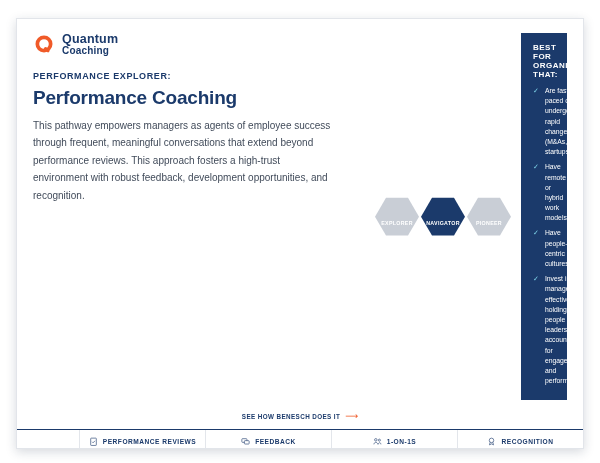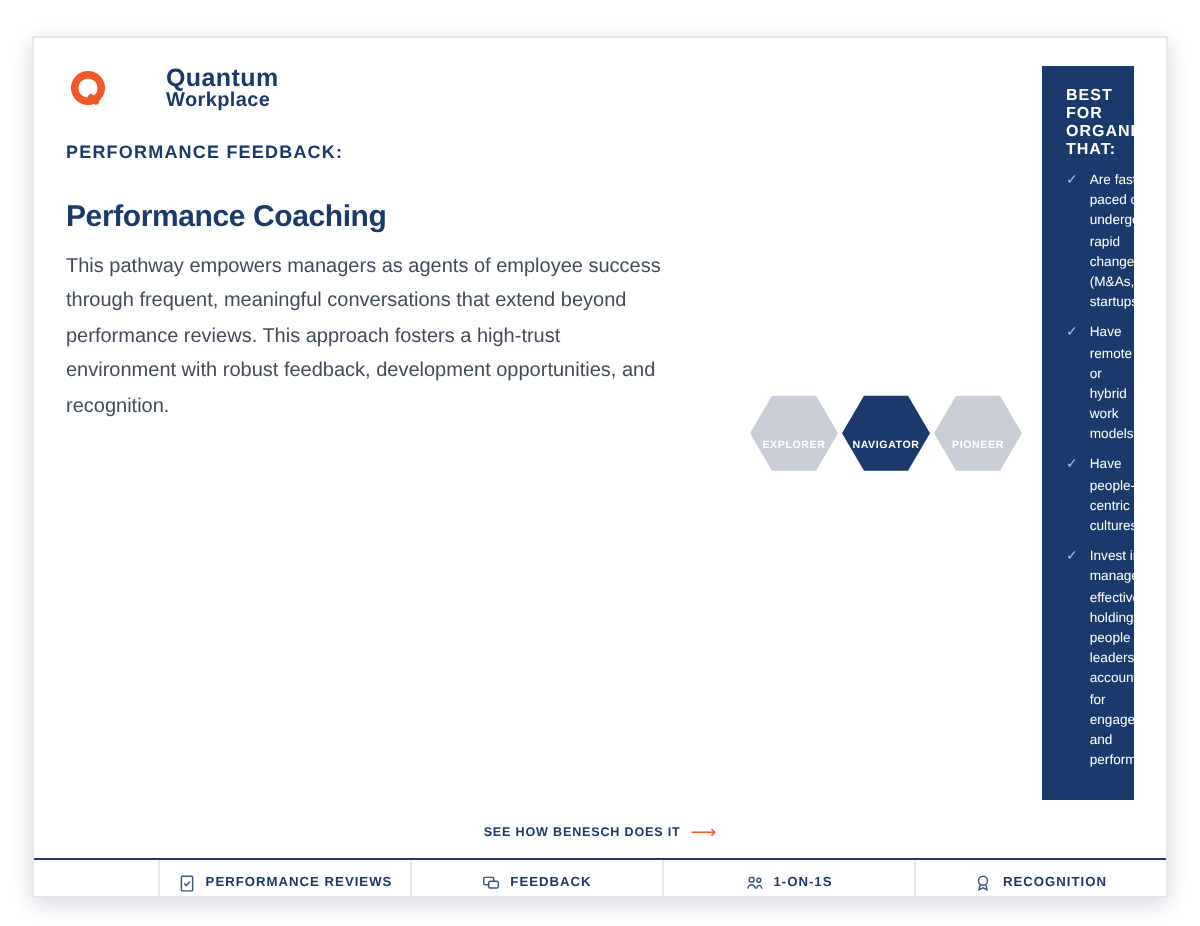--- a/index.html
+++ b/index.html
@@ -26,34 +26,34 @@
 
   
   .header {
     display: flex;
     padding: 14px 16px 10px 16px;
     gap: 10px;
   }
   .header-left { width: 320px; }
   .logo-row { display: flex; align-items: center; gap: 7px; }
   .logo-mark { width: 22px; height: 22px; position: relative; flex: none; }
-  .logo-text { line-height: 1.05; margin-left: 21px; }
+  .logo-text { line-height: 1.05; }
   .logo-q {
     font-size: 12.5px; font-weight: bold; color: #1b3a6b; letter-spacing: .2px;
   }
   .logo-w {
     font-size: 10px; font-weight: bold; color: #1b3a6b; letter-spacing: .2px;
   }
   .eyebrow {
     margin-top: 14px;
     font-size: 9px; font-weight: bold; color: #1b3a6b; letter-spacing: .6px;
   }
   .headline {
-    margin-top: 19px;
-    font-size: 15px; font-weight: bold; color: #1b3a6b; letter-spacing: -.2px;
+    margin-top: 6px;
+    font-size: 19px; font-weight: bold; color: #1b3a6b; letter-spacing: -.2px;
   }
   .blurb {
     margin-top: 8px;
     font-size: 10px; color: #3d4busy; color: #414b5a; line-height: 1.75;
     width: 300px;
   }
 
   
   .badges { display: flex; align-items: center; gap: 2px; margin-left: 12px; }
   .hex {
@@ -121,25 +121,25 @@
       <div class="header-left">
         <div class="logo-row">
           <span class="logo-mark">
             <svg width="22" height="22" viewBox="0 0 22 22">
               <path d="M11 1.5 A8.5 8.5 0 1 0 11 18.5 A8.5 8.5 0 1 0 11 1.5 Z M11 5.2 A4.8 4.8 0 1 1 11 14.8 A4.8 4.8 0 1 1 11 5.2 Z" fill="#f05a28" fill-rule="evenodd"></path>
               <rect x="12.4" y="12.4" width="6.4" height="3" rx="1.4" fill="#f05a28" transform="rotate(42 12.4 12.4)"></rect>
             </svg>
           </span>
           <span class="logo-text">
             <div class="logo-q">Quantum</div>
-            <div class="logo-w">Workplace</div>
-          </span>
-        </div>
-
-        <div class="eyebrow">PERFORMANCE FEEDBACK:</div>
+            <div class="logo-w">Coaching</div>
+          </span>
+        </div>
+
+        <div class="eyebrow">PERFORMANCE EXPLORER:</div>
         <div class="headline">Performance Coaching</div>
         <div class="blurb">This pathway empowers managers as agents of employee success through frequent, meaningful conversations that extend beyond performance reviews. This approach fosters a high-trust environment with robust feedback, development opportunities, and recognition.</div>
       </div>
 
       <div class="badges">
         <div class="hex dim">
           <span class="cap">EXPLORER</span>
         </div>
         <div class="hex active">
           <span class="cap">NAVIGATOR</span>

